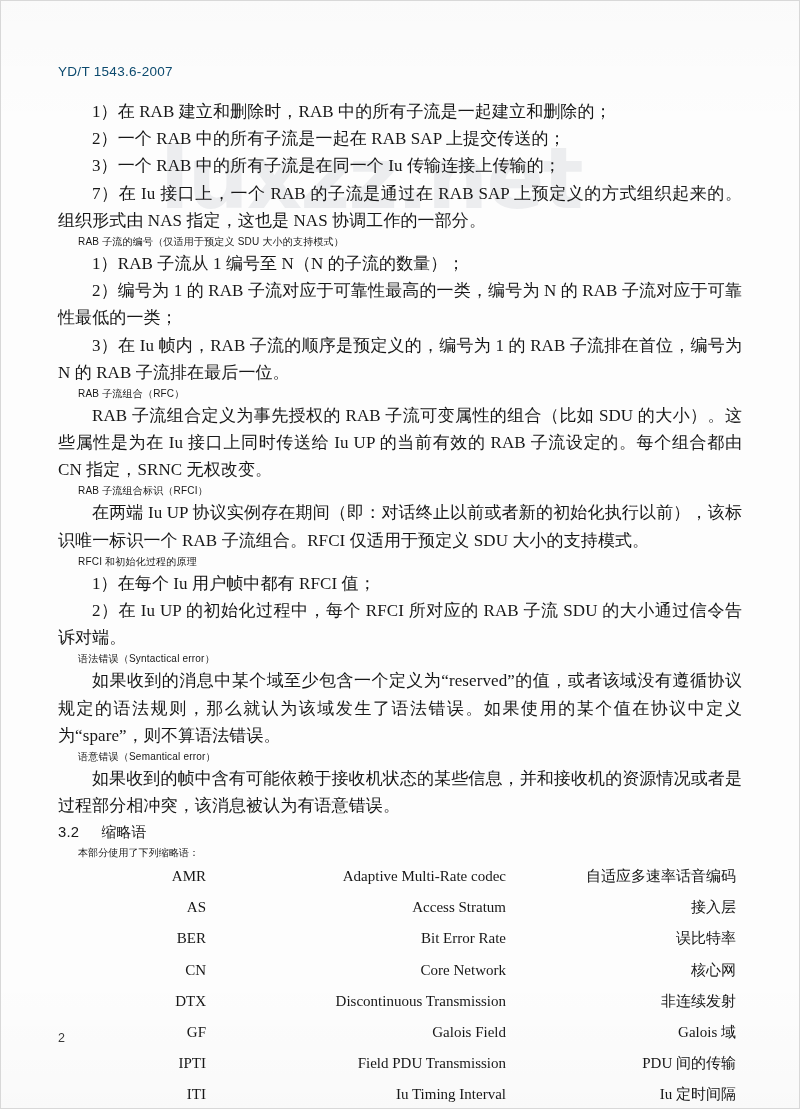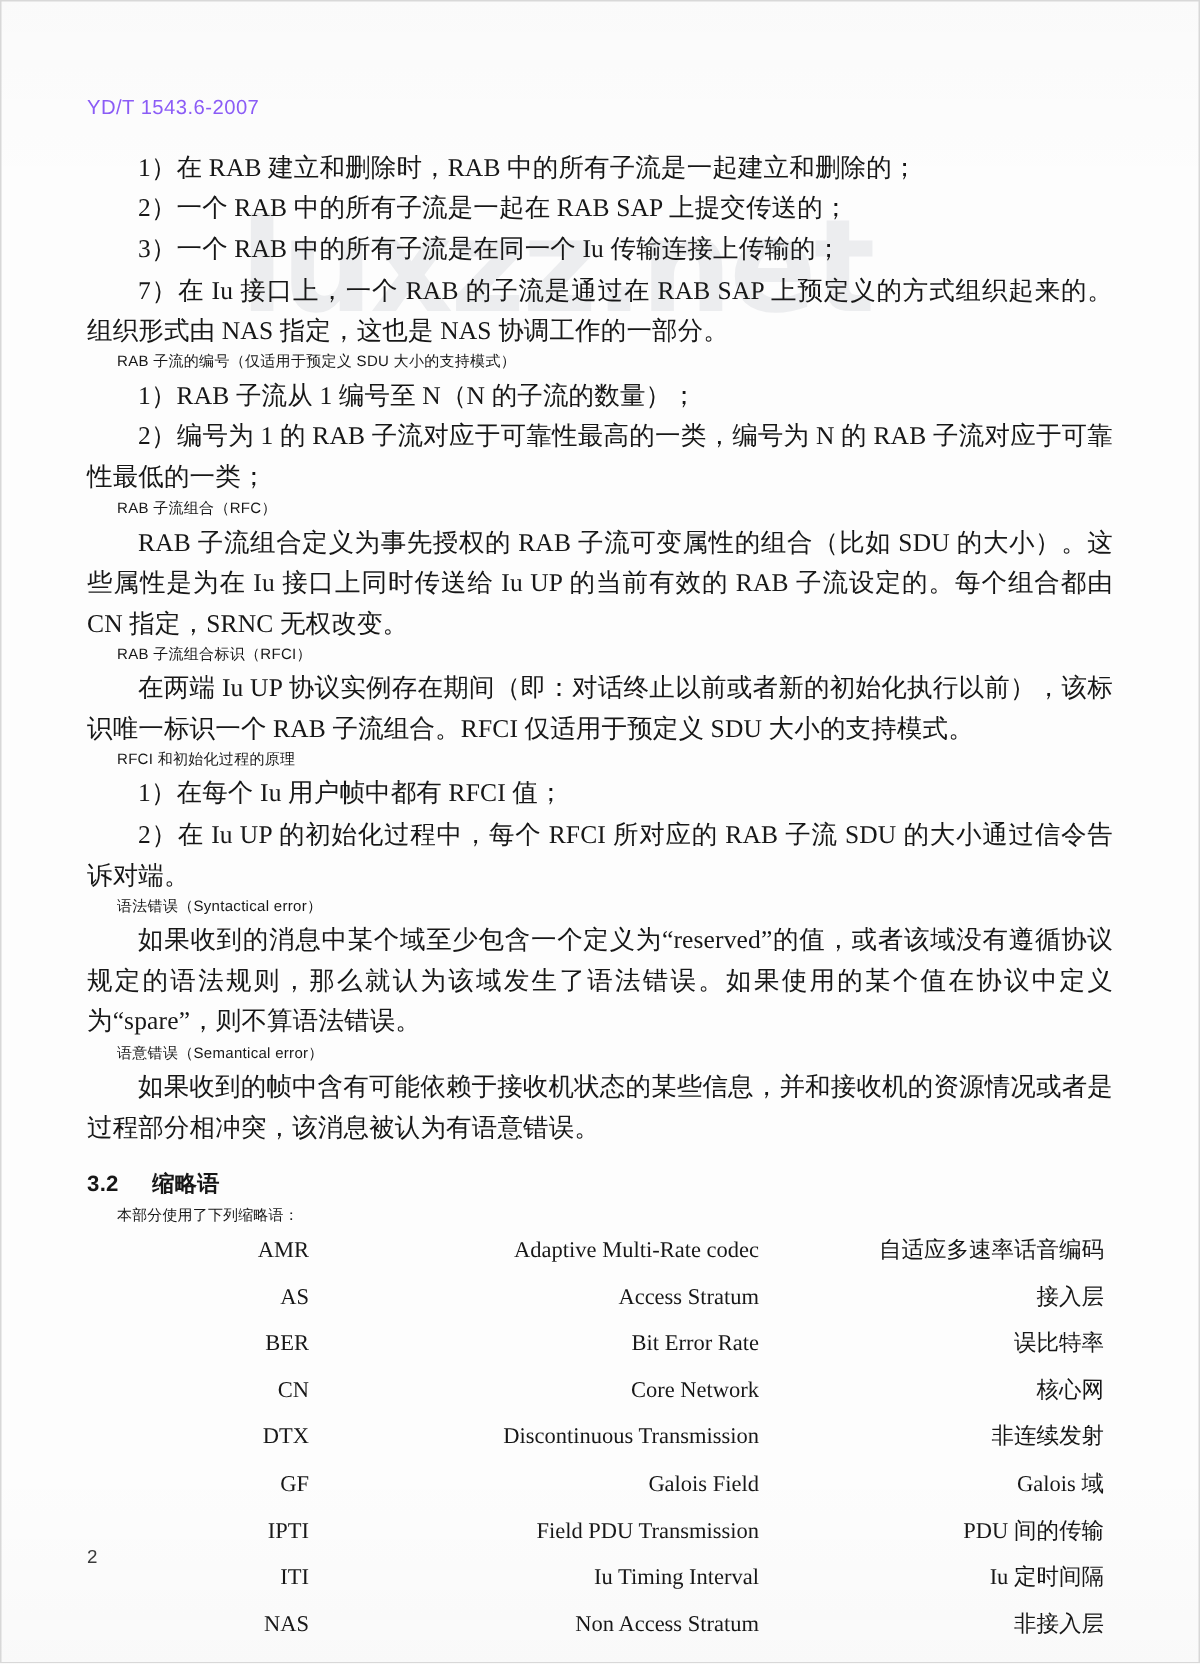--- a/index.html
+++ b/index.html
@@ -54,21 +54,21 @@
     user-select: none;
   }
 
   .header-line {
     position: absolute;
     left: 58px;
     top: 64px;
     font-family: "Liberation Sans", "DejaVu Sans", sans-serif;
     font-size: 13.5px;
     letter-spacing: 0.3px;
-    color: #8b5cf6;
+    color: #0c4a6e;
   }
 
   .body {
     position: absolute;
     left: 58px;
     top: 98px;
     width: 684px;
   }
 
   p {
@@ -93,23 +93,23 @@
   p.subhead {
     font-family: "Liberation Sans", "DejaVu Sans", sans-serif;
     font-size: 10px;
     text-indent: 2em;
     letter-spacing: 0.2px;
   }
 
   p.clause {
     font-family: "Liberation Sans", "DejaVu Sans", sans-serif;
     font-size: 14.8px;
-    font-weight: bold;
+    font-weight: normal;
     text-indent: 0;
-    margin-top: 14px;
+    margin-top: 2px;
     letter-spacing: 0.2px;
   }
 
   .abbr-intro {
     text-indent: 2em;
     font-size: 10px;
     line-height: 1.60;
   }
 
   table.abbr {
@@ -154,20 +154,21 @@
   <div class="body">
 
     <p class="item">1）在 RAB 建立和删除时，RAB 中的所有子流是一起建立和删除的；</p>
     <p class="item">2）一个 RAB 中的所有子流是一起在 RAB SAP 上提交传送的；</p>
     <p class="item">3）一个 RAB 中的所有子流是在同一个 Iu 传输连接上传输的；</p>
     <p class="item">7）在 Iu 接口上，一个 RAB 的子流是通过在 RAB SAP 上预定义的方式组织起来的。组织形式由 NAS 指定，这也是 NAS 协调工作的一部分。</p>
 
     <p class="subhead">RAB 子流的编号（仅适用于预定义 SDU 大小的支持模式）</p>
     <p class="item">1）RAB 子流从 1 编号至 N（N 的子流的数量）；</p>
     <p class="item">2）编号为 1 的 RAB 子流对应于可靠性最高的一类，编号为 N 的 RAB 子流对应于可靠性最低的一类；</p>
+    <p class="item">3）在 Iu 帧内，RAB 子流的顺序是预定义的，编号为 1 的 RAB 子流排在首位，编号为 N 的 RAB 子流排在最后一位。</p>
 
     <p class="subhead">RAB 子流组合（RFC）</p>
     <p class="ind">RAB 子流组合定义为事先授权的 RAB 子流可变属性的组合（比如 SDU 的大小）。这些属性是为在 Iu 接口上同时传送给 Iu UP 的当前有效的 RAB 子流设定的。每个组合都由 CN 指定，SRNC 无权改变。</p>
 
     <p class="subhead">RAB 子流组合标识（RFCI）</p>
     <p class="ind">在两端 Iu UP 协议实例存在期间（即：对话终止以前或者新的初始化执行以前），该标识唯一标识一个 RAB 子流组合。RFCI 仅适用于预定义 SDU 大小的支持模式。</p>
 
     <p class="subhead">RFCI 和初始化过程的原理</p>
     <p class="item">1）在每个 Iu 用户帧中都有 RFCI 值；</p>
     <p class="item">2）在 Iu UP 的初始化过程中，每个 RFCI 所对应的 RAB 子流 SDU 的大小通过信令告诉对端。</p>

